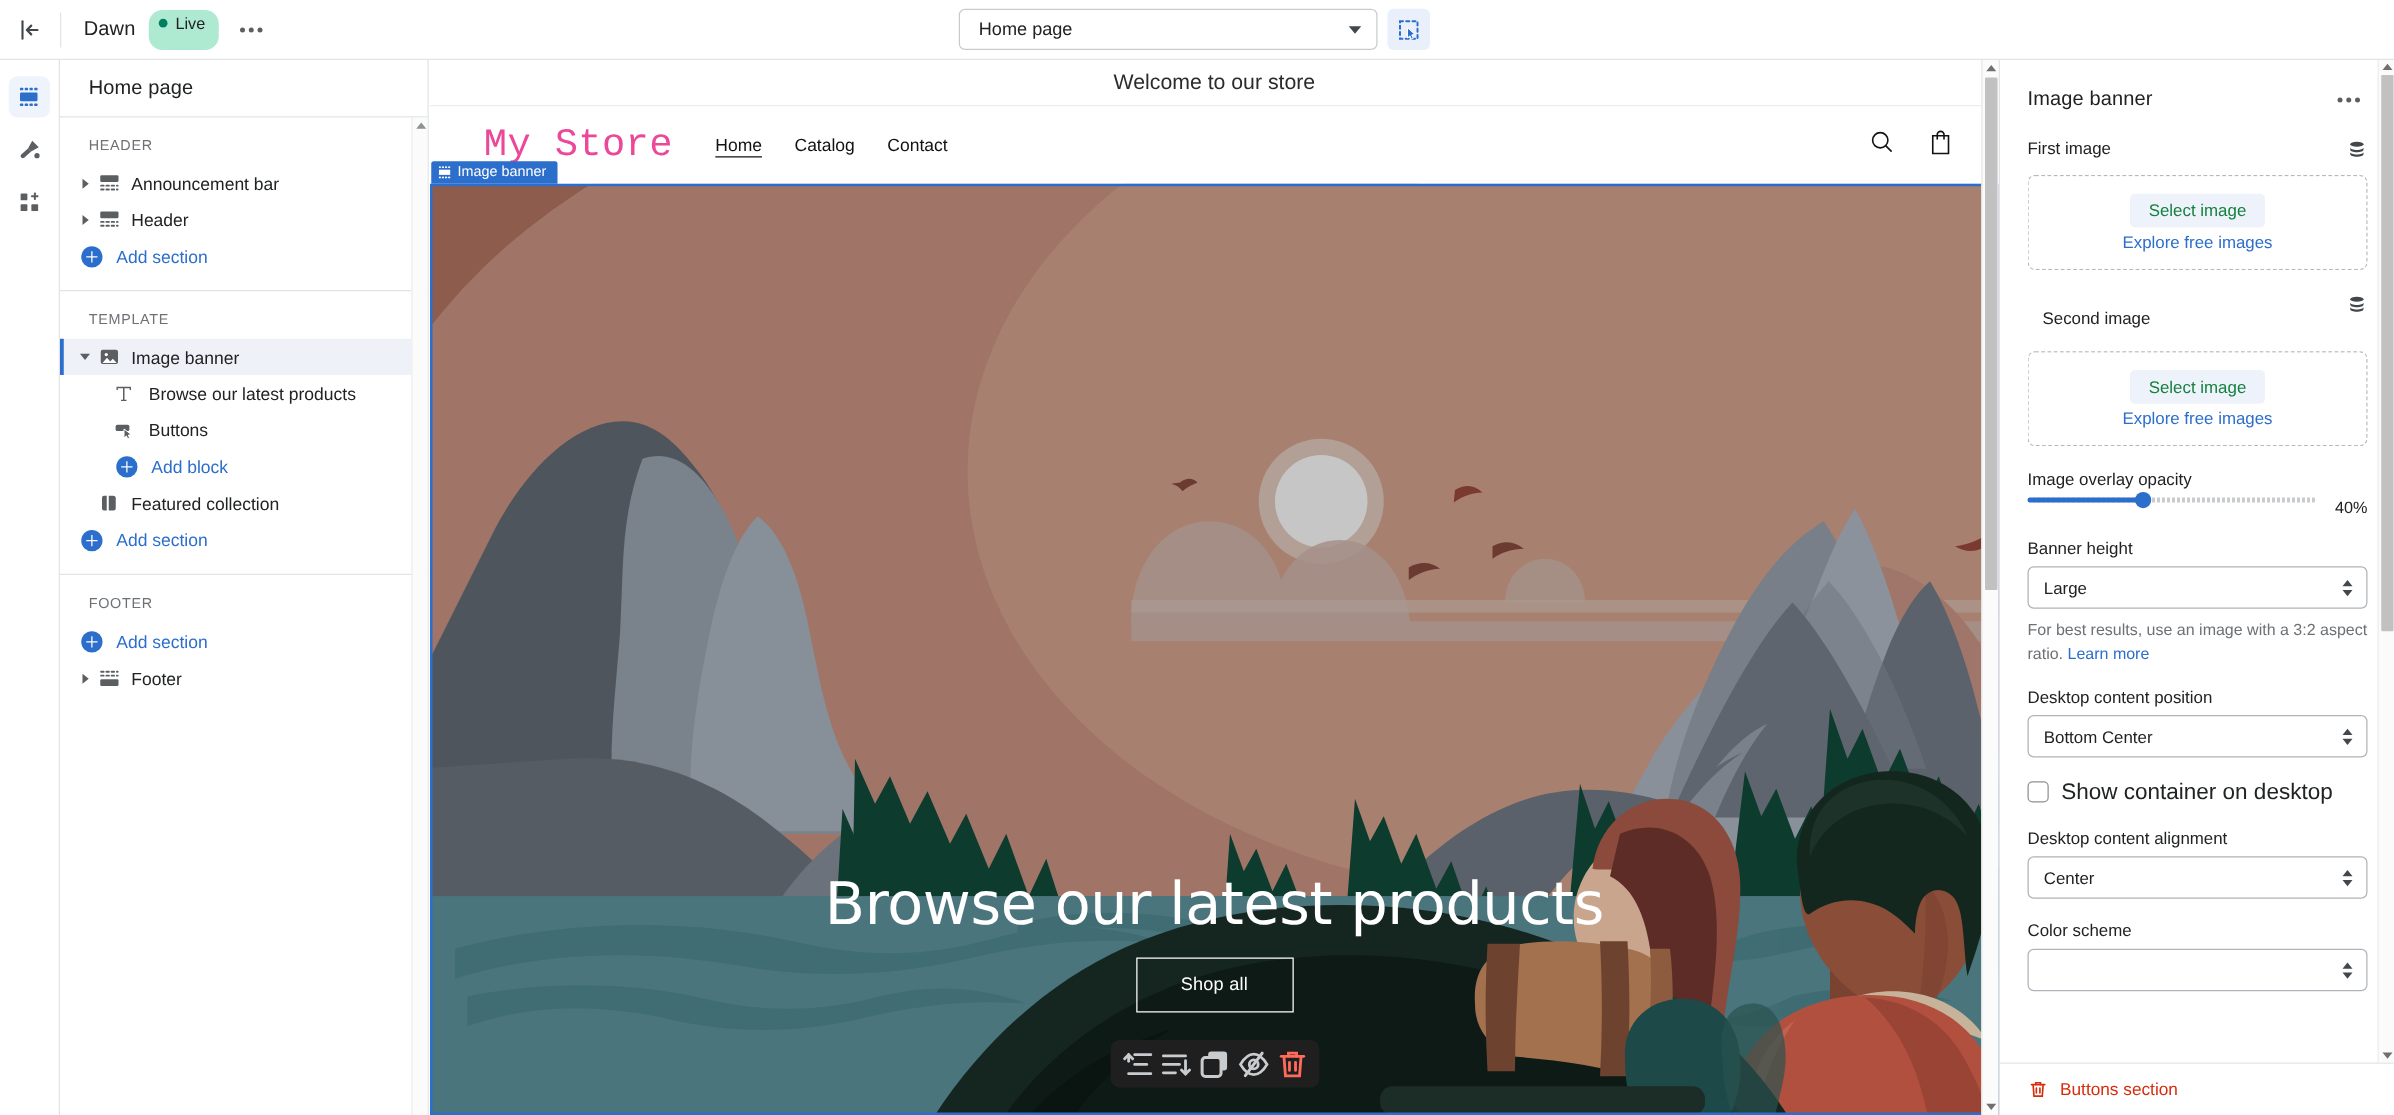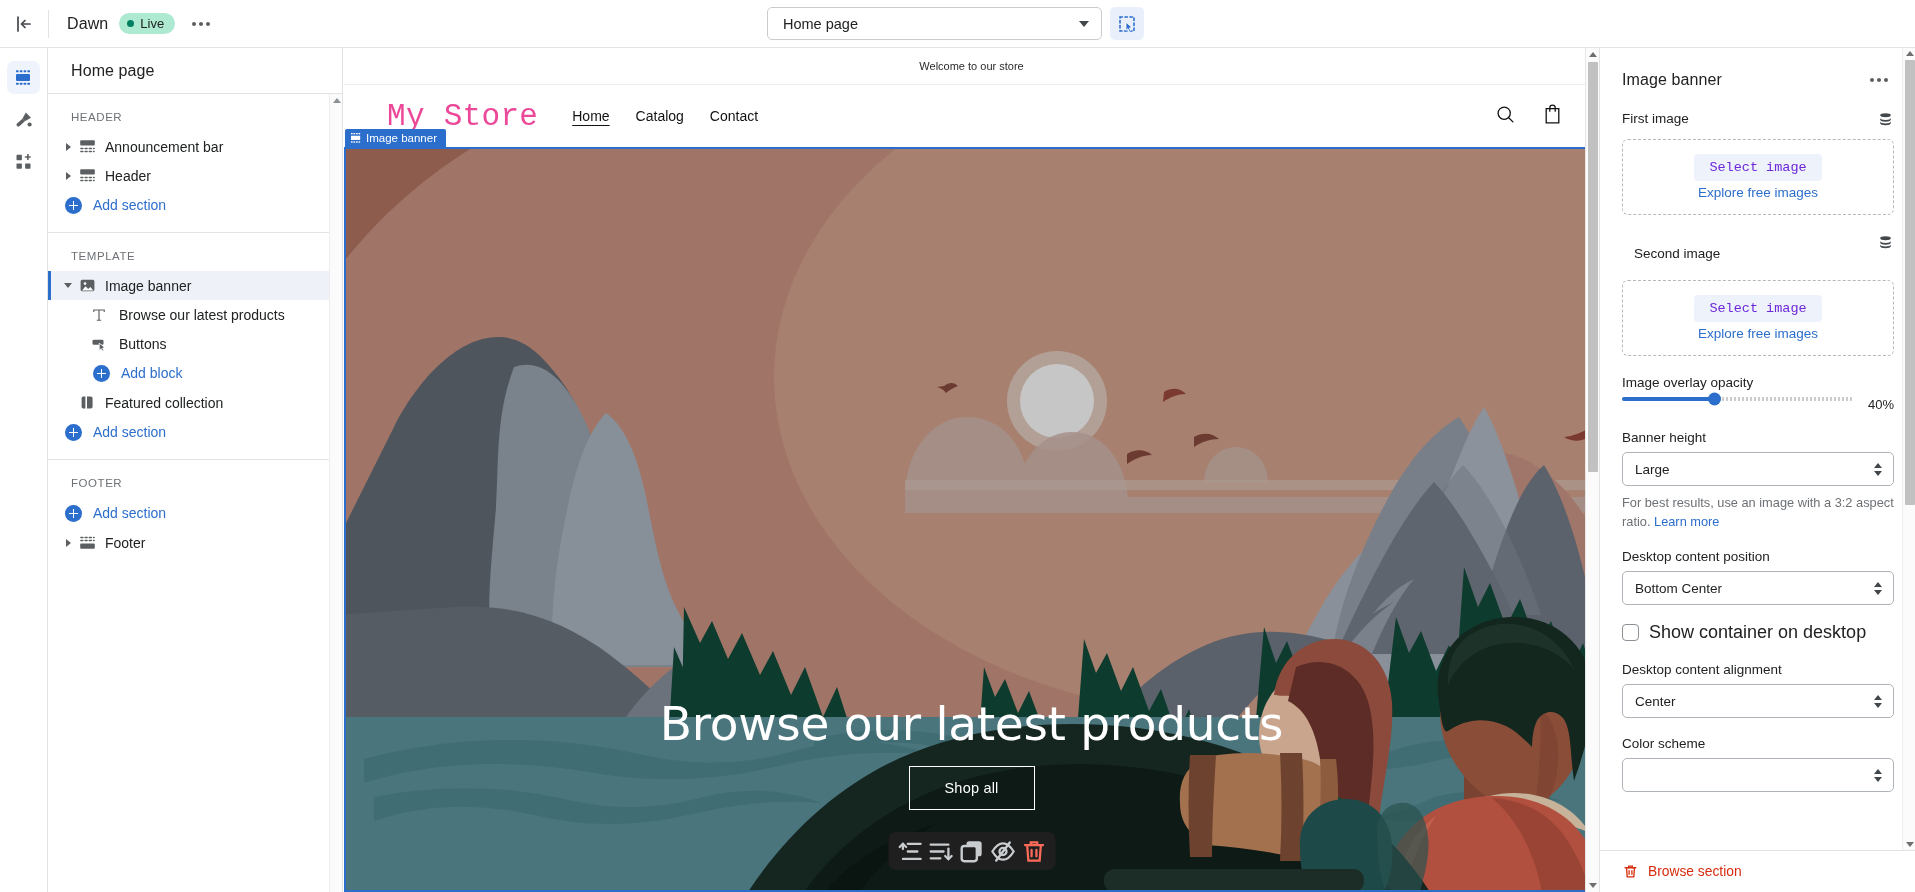--- a/index.html
+++ b/index.html
@@ -18,21 +18,21 @@
   }
   .exit-btn {
     width: 48px; height: 48px; display: flex; align-items: center;
     justify-content: center; cursor: pointer;
   }
   .topbar-div { width: 1px; height: 28px; background: #e1e3e5; }
   .theme-group { display: flex; align-items: center; gap: 11px; padding-left: 18px; }
   .theme-name { font-size: 16px; color: #202223; letter-spacing: .1px; }
   .live-badge {
     background: #aee9d1; color: #202223; font-size: 13px;
-    border-radius: 11px; padding: 3px 11px 3px 8px;
+    border-radius: 11px; padding: 3px 11px 14px 8px;
     display: flex; align-items: center; gap: 6px; line-height: 15px;
   }
   .live-dot { width: 7px; height: 7px; border-radius: 50%; background: #008060; }
   .dots-btn {
     width: 30px; height: 30px; border-radius: 5px; cursor: pointer;
     display: flex; align-items: center; justify-content: center; gap: 3px;
   }
   .dots-btn i { width: 4px; height: 4px; border-radius: 50%; background: #5c5f62; display: block; }
 
   .page-select-wrap {
@@ -146,21 +146,21 @@
   }
 
   
   .preview {
     position: absolute; top: 48px; left: 344px; width: 1255px; height: 844px;
     background: #fff; overflow: hidden; z-index: 10;
   }
   .ann-bar {
     height: 37px; border-bottom: 1px solid #ececec;
     display: flex; align-items: center; justify-content: center;
-    font-size: 11px; color: #2b2b2b; font-family: "Liberation Sans", sans-serif;
+    font-size: 17px; color: #2b2b2b; font-family: "Liberation Sans", sans-serif;
   }
   .store-header {
     height: 62px; display: flex; align-items: center; padding: 0 36px 0 43px;
     position: relative;
   }
   .store-logo {
     font-family: Liberation Mono, monospace; font-size: 31px; color: #ec4899;
     letter-spacing: .3px; margin-right: 34px;
   }
   .store-nav { display: flex; gap: 26px; align-items: center; }
@@ -252,23 +252,23 @@
   .rp-field-head {
     display: flex; align-items: flex-start; justify-content: space-between;
     margin-bottom: 7px;
   }
   .img-picker {
     border: 1px dashed #b5b9bd; border-radius: 6px; height: 76px;
     display: flex; flex-direction: column; align-items: center;
     justify-content: center; gap: 4px; margin-bottom: 19px;
   }
   .pick-btn {
-    background: #eef2fb; color: #6d28d9; font-size: 13.5px;
+    background: #eef2fb; color: #15803d; font-size: 13.5px;
     border: none; border-radius: 4px; padding: 6px 15px; cursor: pointer;
-    font-family: Liberation Mono, monospace;
+    font-family: Liberation Sans, sans-serif;
   }
   .pick-link {
     color: #2c6ecb; font-size: 13.5px; cursor: pointer; background: none;
     border: none; font-family: "Liberation Sans", sans-serif;
   }
 
   .slider-row { display: flex; gap: 11px; margin-bottom: 18px; }
   .slider-track {
     flex: 1; height: 4px; border-radius: 2px; position: relative;
     background: repeating-linear-gradient(90deg,#c9cccf 0 2px,transparent 2px 4px);
@@ -880,15 +880,15 @@
 
   <div class="rp-footer">
     <svg width="17" height="17" viewBox="0 0 18 18">
       <g stroke="#d72c0d" stroke-width="1.4" fill="none" stroke-linecap="round">
         <path d="M3.4 5h11.2"></path>
         <path d="M7 5V3.4h4V5"></path>
         <path d="M4.8 5.6l.7 9.1h7l.7-9.1"></path>
         <path d="M7.5 8v4M10.5 8v4"></path>
       </g>
     </svg>
-    <span class="ftxt">Browse section</span>
+    <span class="ftxt">Buttons section</span>
   </div>
 </div>
 
 </body></html>

